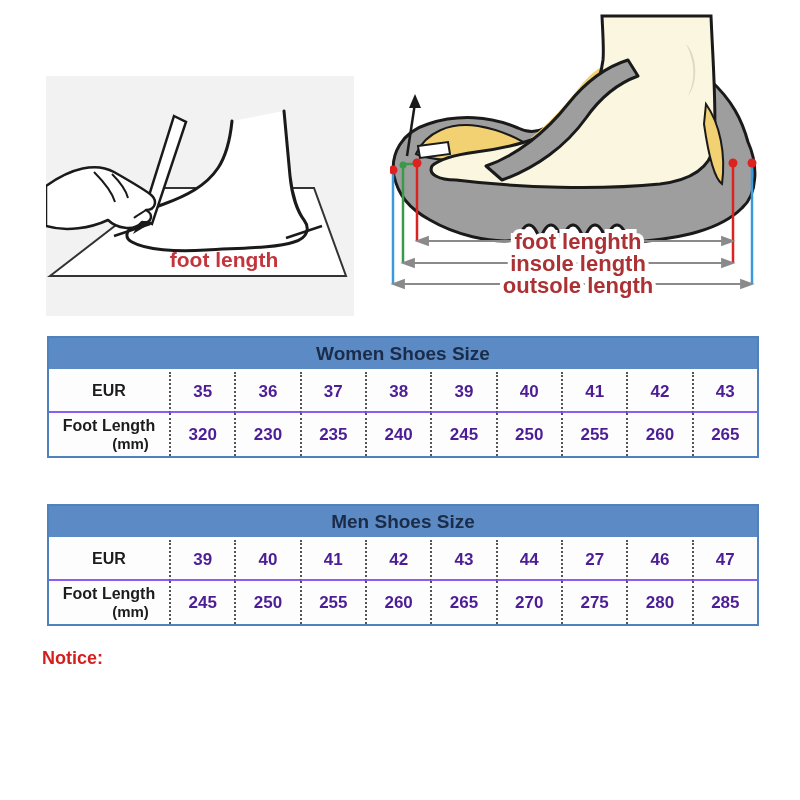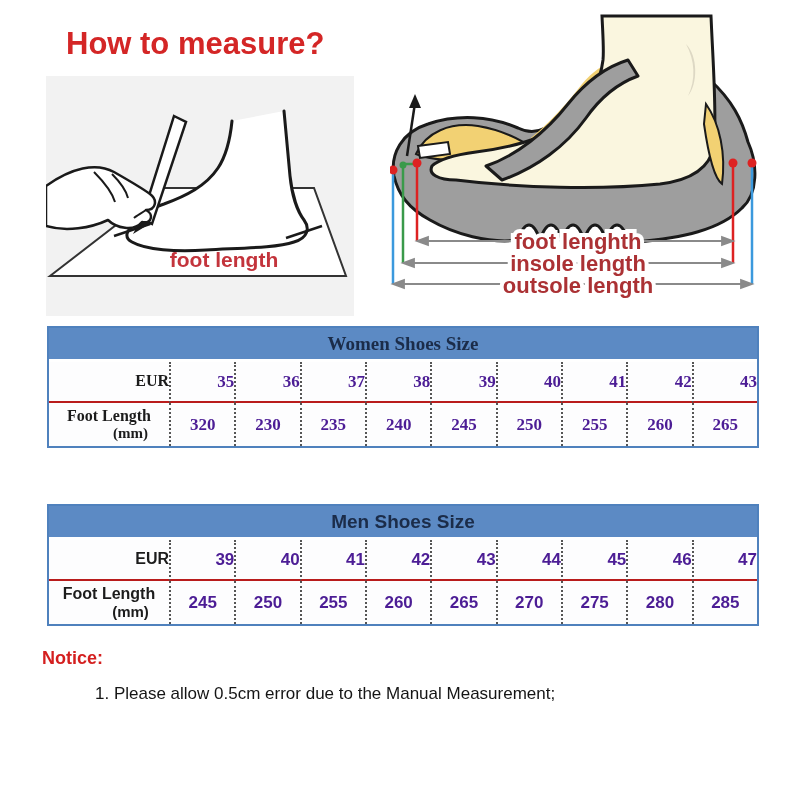--- a/index.html
+++ b/index.html
@@ -13,50 +13,49 @@
 
   .illus-left { position:absolute; left:46px; top:76px; width:308px; height:240px; background:#f2f2f2; }
   .illus-left svg, .illus-right svg { display:block; }
   .illus-right { position:absolute; left:390px; top:8px; width:406px; height:292px; }
 
   .size-table {
     position:absolute; width:712px; table-layout:fixed;
     border-collapse:separate; border-spacing:0;
     border:2px solid #4f81bd; background:#fdfdfe;
   }
-  #women-table { left:47px; top:326px;font-family:Liberation Serif, serif; }
+  #women-table { left:47px; top:336px; }
   #men-table   { left:47px; top:497px;margin-top:7px; }
   .size-table col.c-label { width:120px; }
   .size-table th.t-title {
     background:#5c8ac4; color:#1b2c49; font-size:19px; font-weight:bold;
     height:34px; border-bottom:3px solid #ffffff; text-align:center;
   }
   .size-table td { text-align:center; vertical-align:middle; color:#4c1d95; }
   .size-table td:nth-child(n+2) { border-left:2px dotted #555555; }
-  .size-table tr.r-eur td { height:41px; border-bottom:2px solid #b91c1c;text-align:right; }
+  .size-table tr.r-eur td { height:41px; border-bottom:2px solid #8b5cf6; }
   .size-table tr.r-mm td { height:43px; }
   .size-table td.lbl { font-size:16px; font-weight:bold; color:#1c1c1c; line-height:1.15; }
   .size-table td.lbl .sub { font-size:15px;padding-left:43px; }
   .size-table td.num-cell { font-size:17px; font-weight:bold; }
 
   .notice-heading {
     position:absolute; left:42px; top:648px;
     font-size:18px; font-weight:bold; color:#d41f1f;
   }
   .notice-items { position:absolute; left:95px; top:680px; width:660px; }
   .notice-item { font-size:17px; color:#151515; line-height:28.5px; }
 
   svg text.red-label { font-weight:bold; }
 </style>
 </head>
 <body>
 
 <div id="stage">
 
-  <div class="page-title">How to measure?</div>
 
   <div class="illus-left">
     <svg width="308" height="240" viewBox="0 0 308 240">
 
       <polygon points="4,200 118,112 268,112 300,200" fill="#ffffff" stroke="#333333" stroke-width="2"></polygon>
 
       <path d="M 238 35
            C 240 55 242 80 244 100
            C 246 120 252 136 258 144
            C 264 152 262 162 248 166
@@ -246,21 +245,21 @@
     </thead>
     <tbody>
       <tr class="r-eur">
         <td class="lbl">EUR</td>
       <td class="num-cell">39</td>
           <td class="num-cell">40</td>
           <td class="num-cell">41</td>
           <td class="num-cell">42</td>
           <td class="num-cell">43</td>
           <td class="num-cell">44</td>
-          <td class="num-cell">45</td>
+          <td class="num-cell">27</td>
           <td class="num-cell">46</td>
           <td class="num-cell">47</td>
         </tr>
       <tr class="r-mm">
         <td class="lbl">
           <div>Foot Length</div>
           <div class="sub">(mm)</div>
         </td>
       <td class="num-cell">245</td>
           <td class="num-cell">250</td>
@@ -270,16 +269,15 @@
           <td class="num-cell">270</td>
           <td class="num-cell">275</td>
           <td class="num-cell">280</td>
           <td class="num-cell">285</td>
         </tr>
     </tbody>
   </table>
 
   <div class="notice-heading">Notice:</div>
   <div class="notice-items">
-    <div class="notice-item">1. Please allow 0.5cm error due to the Manual Measurement;</div>
   </div>
 
 </div>
 
 </body></html>

